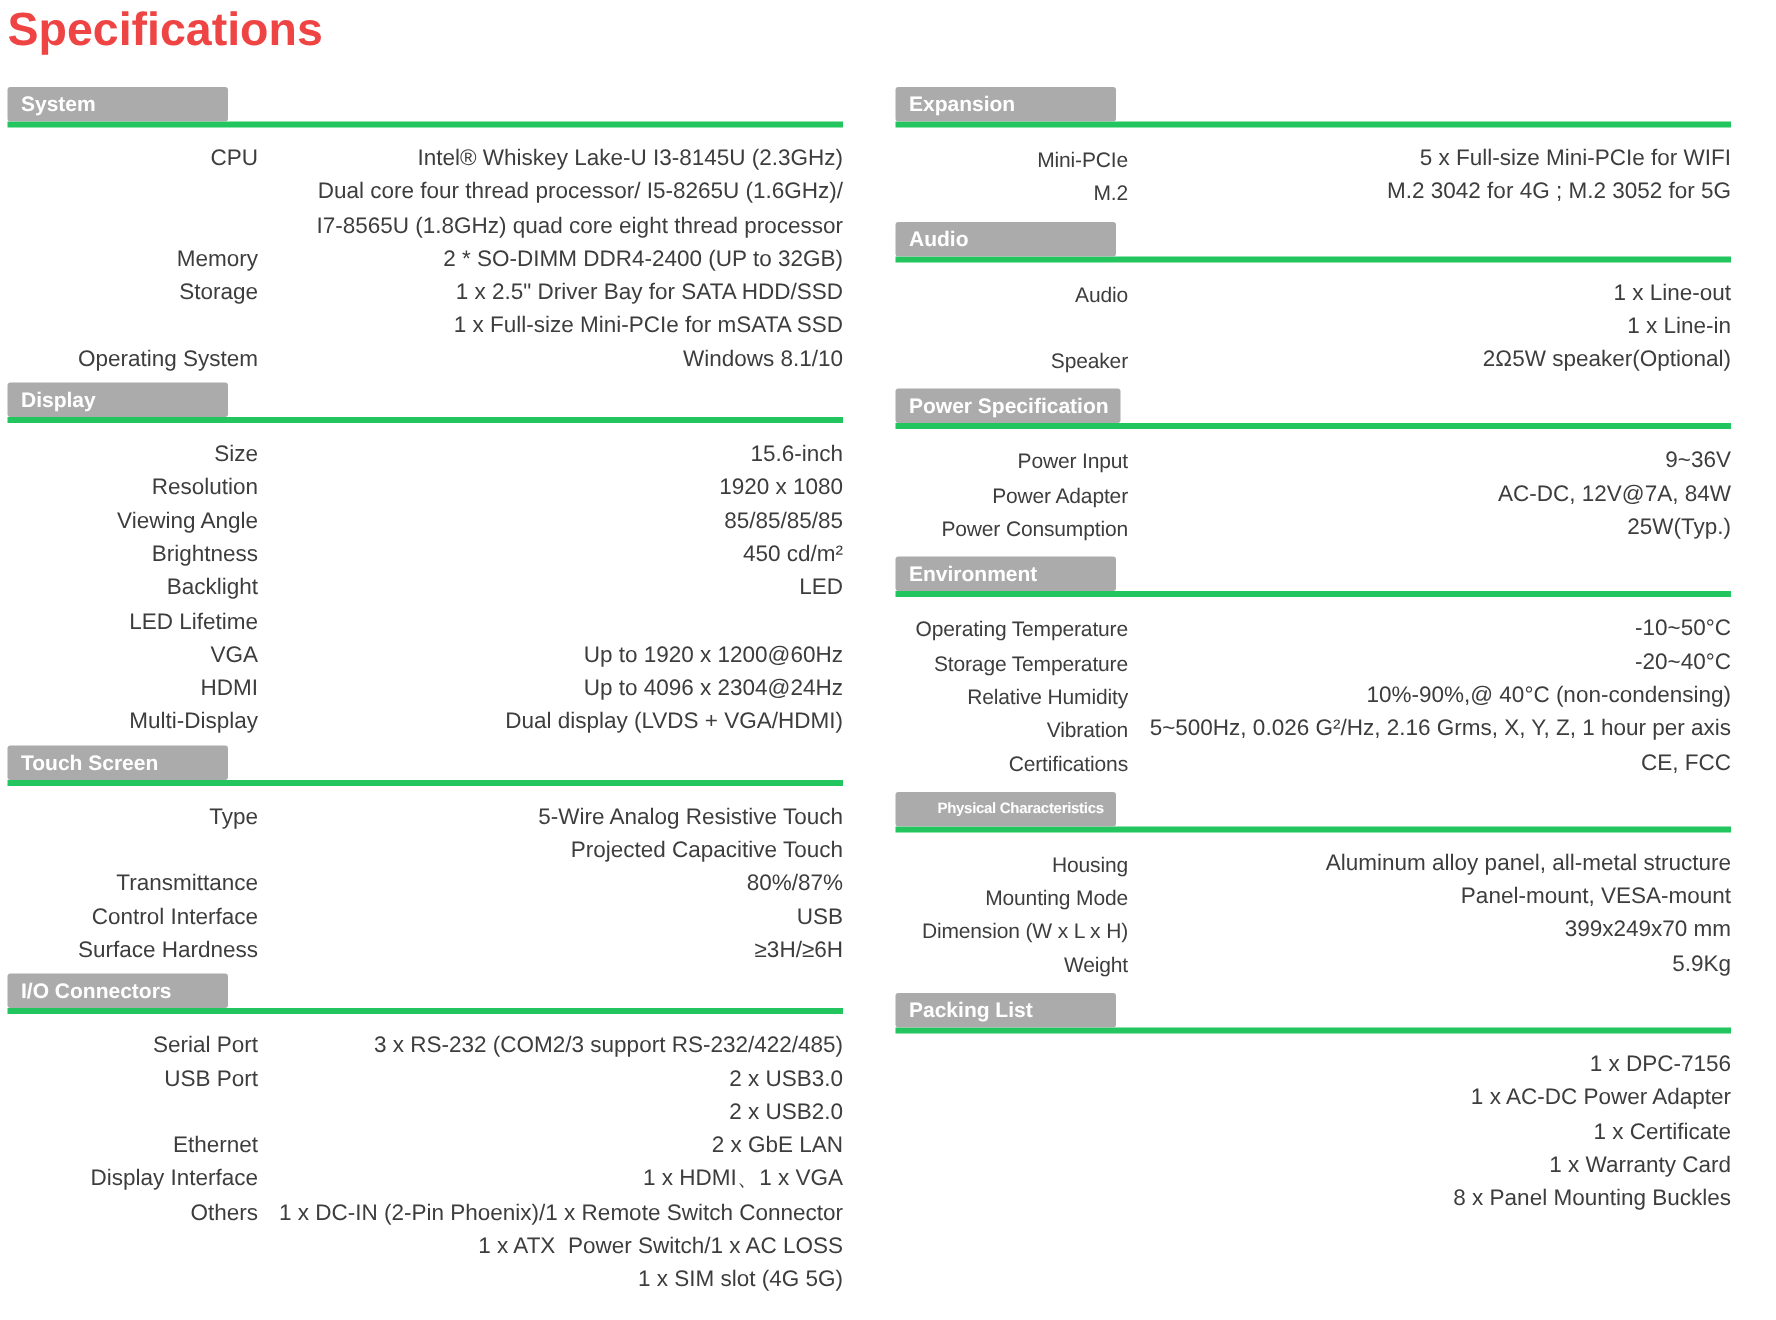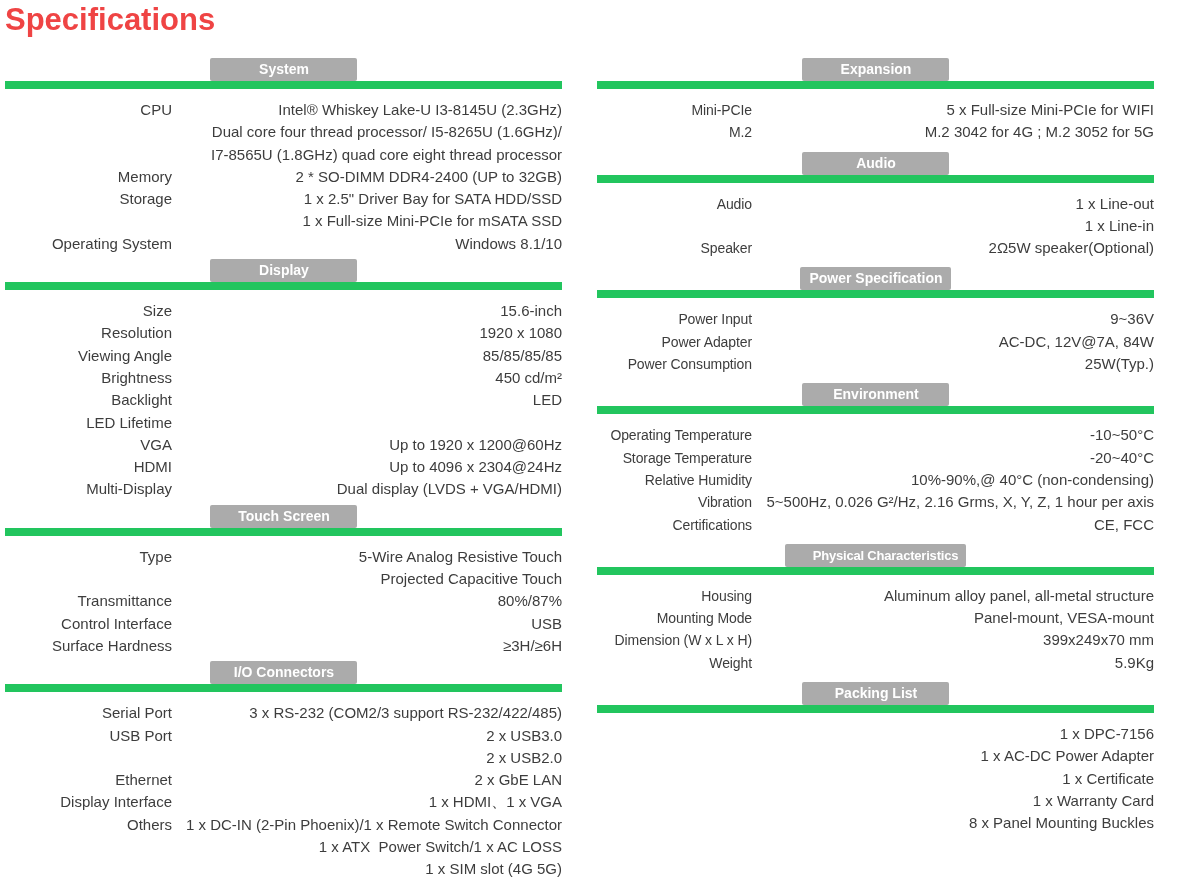--- a/index.html
+++ b/index.html
@@ -8,27 +8,27 @@
     padding:3px 0 0 5px;overflow:hidden;
     font-family:"Liberation Sans",sans-serif;
     font-size:15px;color:#3d3d3d;
   }
   .page-title{
     margin:0;font-size:31px;line-height:34px;font-weight:700;
     color:#ef4444;
   }
   .columns{display:flex;gap:35px;margin-top:21px;align-items:flex-start;}
   .col{width:557px;flex:none;}
-  .section-header{height:23px;border-bottom:8px solid #22c55e;text-align:center;}
+  .section-header{height:23px;border-bottom:4px solid #22c55e;}
   .bar{
     display:inline-block;box-sizing:border-box;min-width:147px;height:23px;
     line-height:23px;background:#ababab;color:#ffffff;font-weight:700;
     font-size:14px;padding:0 8px 0 9px;border-radius:2px;white-space:nowrap;
   }
-  .bar.tight{font-size:13px;letter-spacing:-0.2px;padding-left:28px;}
+  .bar.tight{font-size:10px;letter-spacing:-0.2px;padding-left:28px;}
   .rows{padding:10px 0 4px 3px;text-align:right;}
   .row{display:flex;line-height:22.3px;}
   .label{flex:0 0 164px;white-space:nowrap;}
   .value{white-space:pre-wrap;flex:1;}
   .col-right .label{flex:0 0 152px;font-size:14px;letter-spacing:-0.1px;}
   .col-right .section{margin-bottom:4px;}
 </style>
 </head>
 <body>
 

